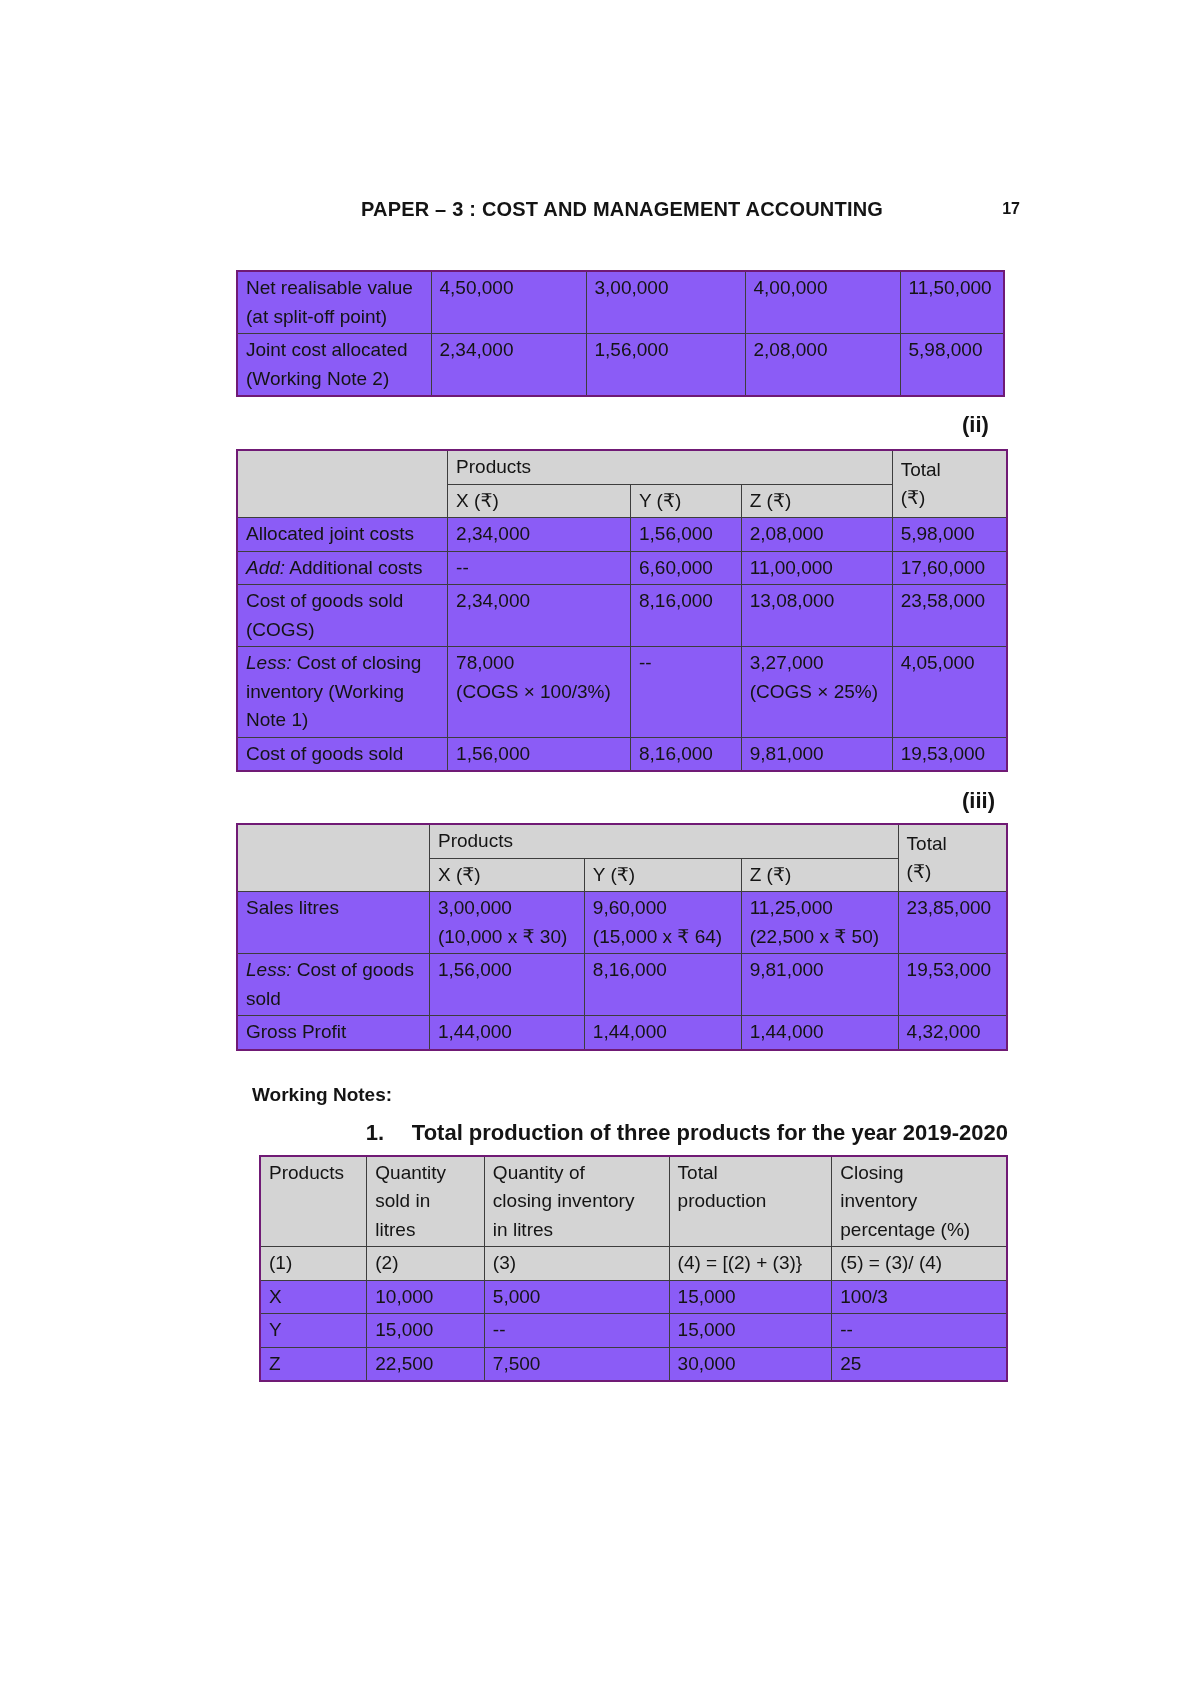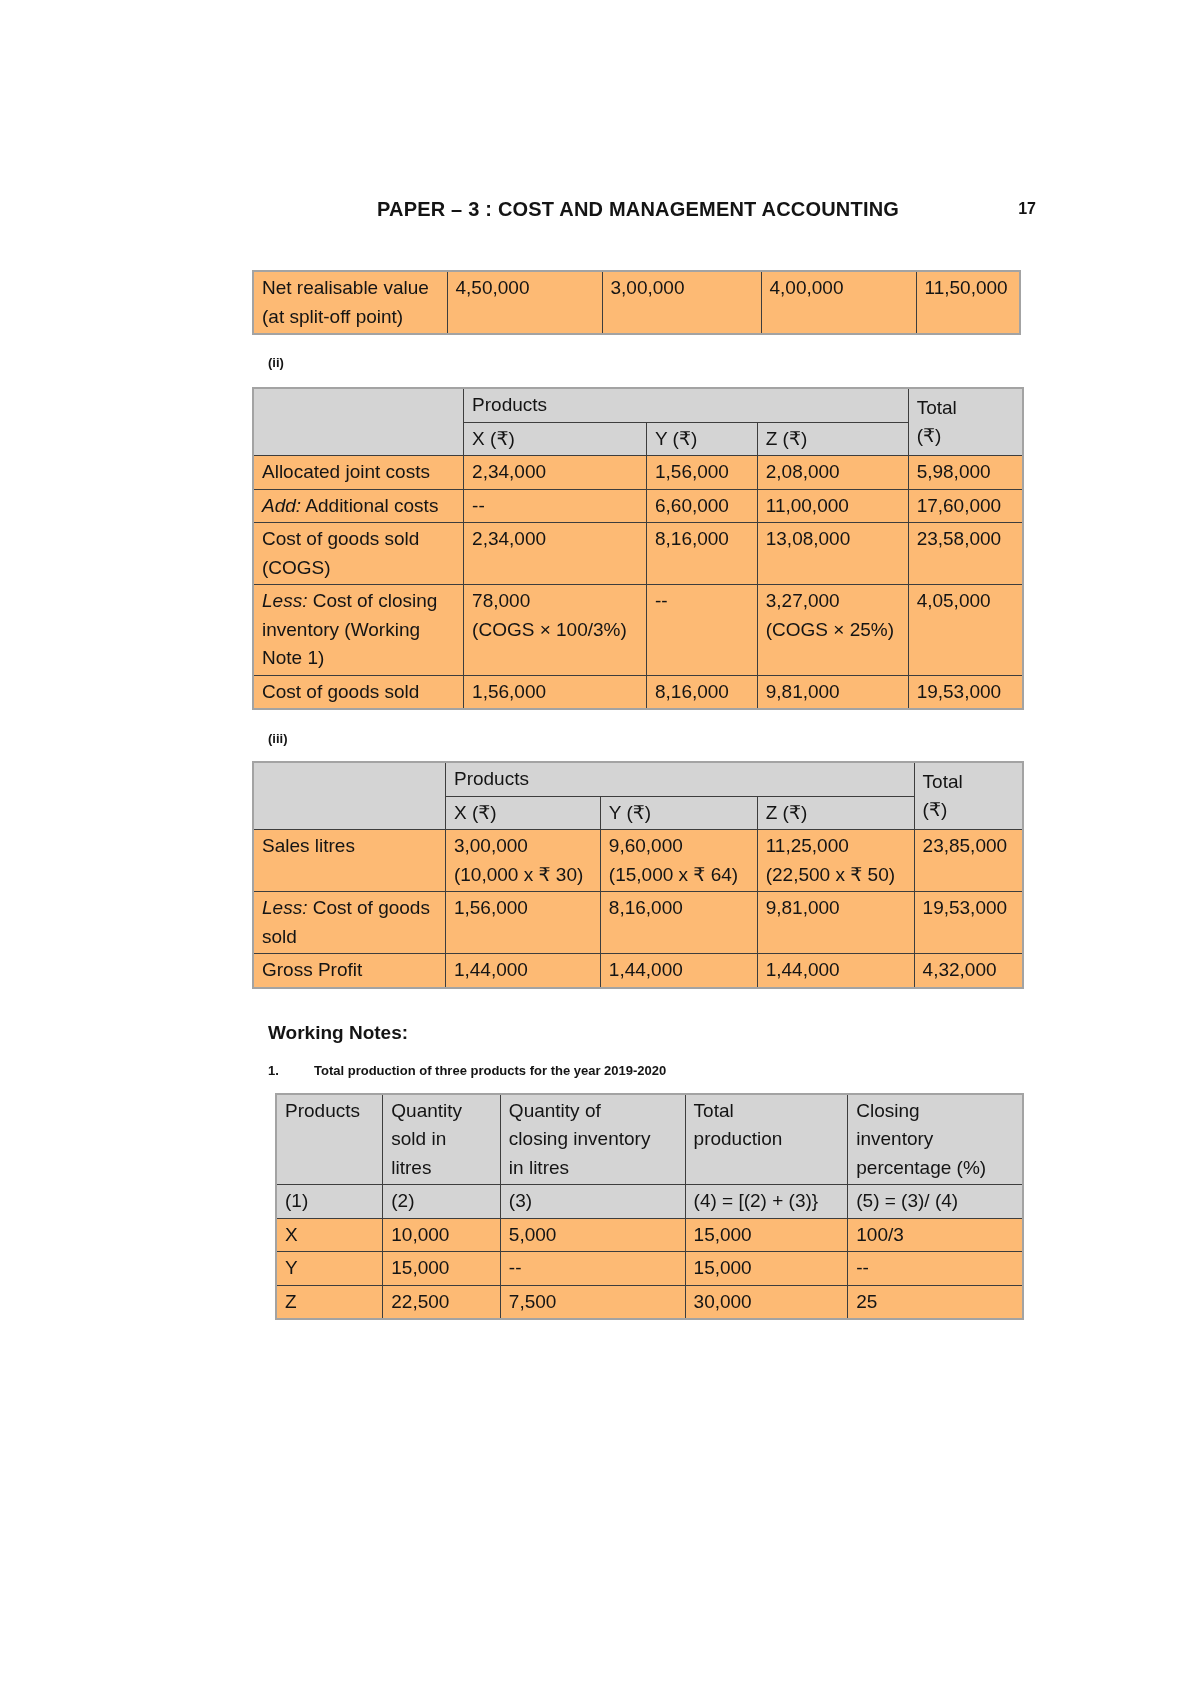--- a/index.html
+++ b/index.html
@@ -1,40 +1,40 @@
 <!DOCTYPE html>
 <html><head>
 <meta charset="utf-8">
 <style>
   html,body{margin:0;padding:0;}
   body{
     width:1191px;height:1684px;background:#ffffff;position:relative;
     font-family:"Liberation Sans","DejaVu Sans",sans-serif;color:#141414;
     -webkit-font-smoothing:antialiased;
   }
-  .content{position:absolute;left:252px;top:0;width:772px;}
+  .content{position:absolute;left:236px;top:0;width:772px;}
   
   .page-header{position:relative;margin-top:197px;height:26px;}
   .page-title{text-align:center;font-weight:bold;font-size:20px;line-height:24px;letter-spacing:.2px;}
   .page-number{position:absolute;right:-12px;top:0;font-weight:bold;font-size:16px;line-height:24px;}
   
-  table.tbl{border-collapse:collapse;table-layout:fixed;border:2px solid #a3a3a3;background:#fdba74;}
+  table.tbl{border-collapse:collapse;table-layout:fixed;border:2px solid #701a75;background:#8b5cf6;}
   table.tbl td,table.tbl th{
     border:1px solid #3d3d3d;vertical-align:top;text-align:left;
     font-size:19px;line-height:1.5;padding:2px 8px;font-weight:normal;color:#141414;
     overflow:hidden;
   }
   .hd{background:#d4d4d4;font-weight:bold;}
   .num{text-align:right;padding-right:6px;white-space:nowrap;margin-top:44px;}
   .ctr{text-align:center;}
   .just{text-align:justify;}
   .boldcell{font-weight:bold;}
   .note{display:block;}
   
-  .sec-heading{display:flex;font-weight:bold;font-size:13px;line-height:23px;padding-left:16px;}
+  .sec-heading{display:flex;font-weight:bold;font-size:22px;line-height:23px;padding-left:16px;justify-content:flex-end;}
   .sec-heading .sec-num{flex:none;width:46px;}
   .wn-heading{font-weight:bold;font-size:19px;line-height:23px;padding-left:16px;}
   
   .t-cont{margin-top:47px;}
   .h-ii{margin-top:16px;}
   .t-ii{margin-top:13px;}
   .h-iii{margin-top:17px;gap:12px;}
   .t-iii{margin-top:11px;}
   .wn-heading{margin-top:32px;}
   .h-wn1{margin-top:15px;}
@@ -62,20 +62,27 @@
         <col style="width:155px">
         <col style="width:104px">
       </colgroup>
     <tbody>
         <tr>
       <td>Net realisable value (at split-off point)</td>
       <td class="num">4,50,000</td>
       <td class="num">3,00,000</td>
       <td class="num">4,00,000</td>
       <td class="num">11,50,000</td>
+    </tr>
+    <tr>
+      <td>Joint cost allocated (Working Note 2)</td>
+      <td class="num">2,34,000</td>
+      <td class="num">1,56,000</td>
+      <td class="num">2,08,000</td>
+      <td class="num">5,98,000</td>
     </tr>
   </tbody>
     </table>
 
   <div class="sec-heading h-ii">
     <span class="sec-num">(ii)</span>
   </div>
 
   <table class="tbl t-ii">
     <colgroup>

